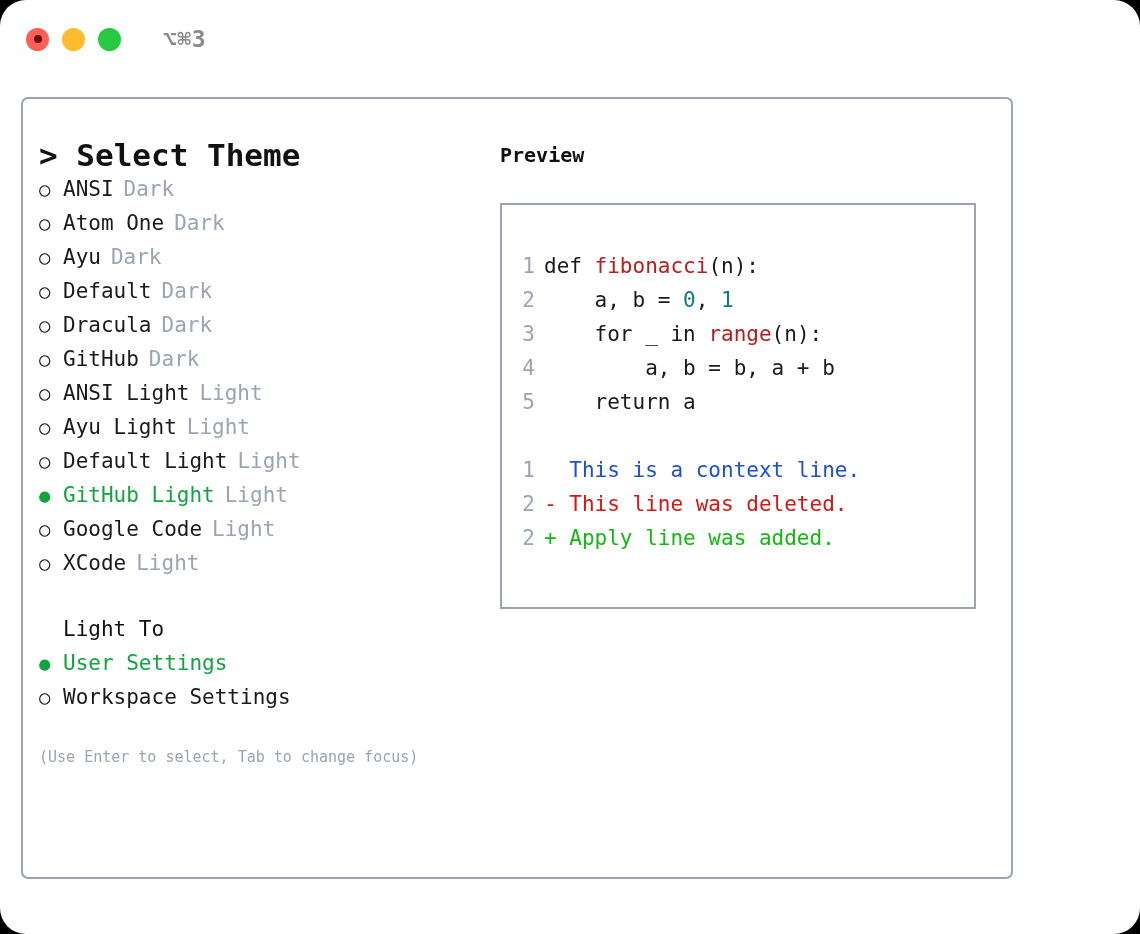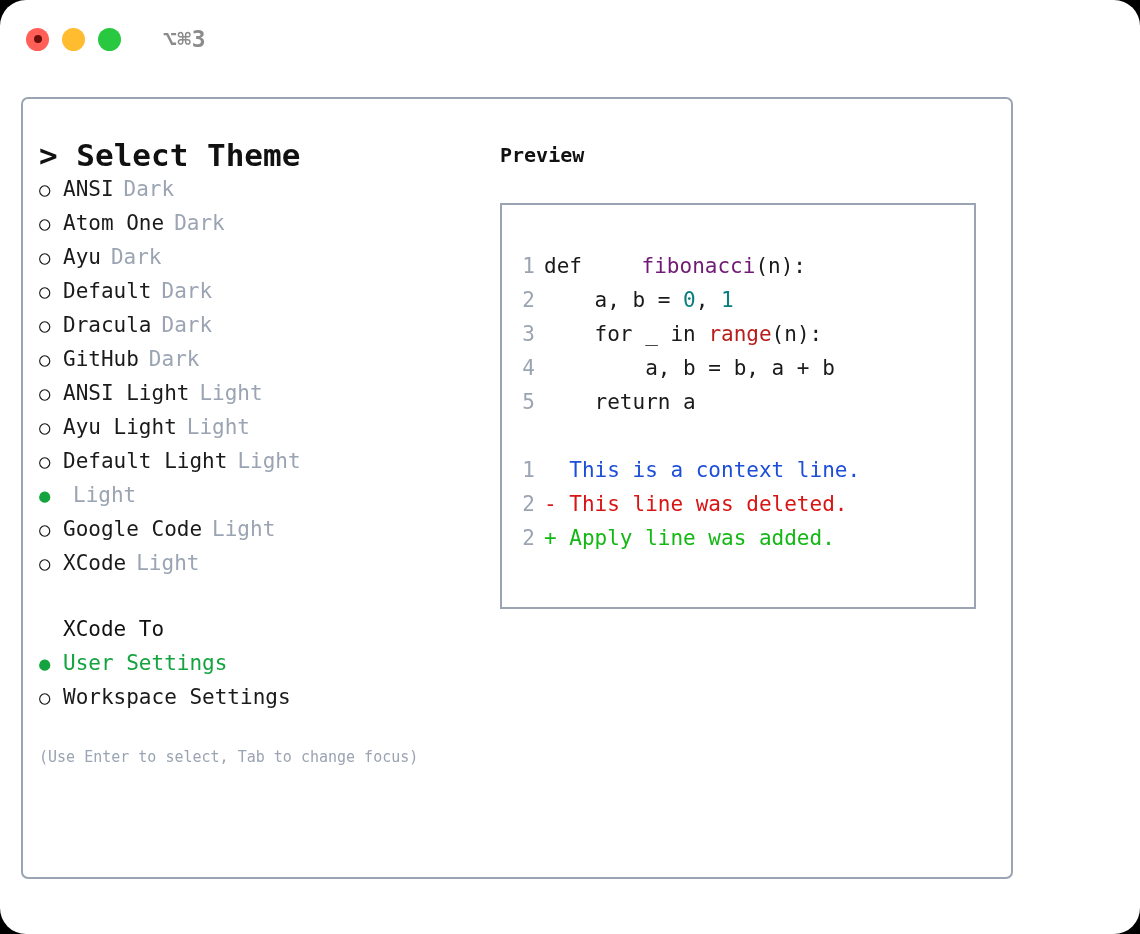--- a/index.html
+++ b/index.html
@@ -163,21 +163,21 @@
   .ln {
     width: 42px;
     flex: none;
     text-align: right;
     color: #9aa4b2;
     padding-right: 9px;
     box-sizing: border-box;
   }
   .code-text { color: #1a1a1a; }
 
-  .tok-fn   { color: #701a75; margin-left: 47px; }
+  .tok-fn   { color: #b91c1c; }
   .tok-num  { color: #0a7d7d; }
   .tok-bi   { color: #b91c1c; }
   .tok-plain{ color: #1a1a1a; text-align: right; }
 
   .blank-line { height: 34px; }
 
   .diff-ctx { color: #1d4ed8; }
   .diff-del { color: #d81414; }
   .diff-add { color: #14b814; }
 </style>
@@ -205,28 +205,28 @@
       <div id="theme-list">
           <div class="opt-row"><span class="marker">○</span><span class="opt-label">ANSI</span><span class="opt-variant">Dark</span></div>
           <div class="opt-row"><span class="marker">○</span><span class="opt-label">Atom One</span><span class="opt-variant">Dark</span></div>
           <div class="opt-row"><span class="marker">○</span><span class="opt-label">Ayu</span><span class="opt-variant">Dark</span></div>
           <div class="opt-row"><span class="marker">○</span><span class="opt-label">Default</span><span class="opt-variant">Dark</span></div>
           <div class="opt-row"><span class="marker">○</span><span class="opt-label">Dracula</span><span class="opt-variant">Dark</span></div>
           <div class="opt-row"><span class="marker">○</span><span class="opt-label">GitHub</span><span class="opt-variant">Dark</span></div>
           <div class="opt-row"><span class="marker">○</span><span class="opt-label">ANSI Light</span><span class="opt-variant">Light</span></div>
           <div class="opt-row"><span class="marker">○</span><span class="opt-label">Ayu Light</span><span class="opt-variant">Light</span></div>
           <div class="opt-row"><span class="marker">○</span><span class="opt-label">Default Light</span><span class="opt-variant">Light</span></div>
-          <div class="opt-row selected"><span class="marker on">●</span><span class="opt-variant">Light</span></div>
+          <div class="opt-row selected"><span class="marker on">●</span><span class="opt-label">GitHub Light</span><span class="opt-variant">Light</span></div>
           <div class="opt-row"><span class="marker">○</span><span class="opt-label">Google Code</span><span class="opt-variant">Light</span></div>
           <div class="opt-row"><span class="marker">○</span><span class="opt-label">XCode</span><span class="opt-variant">Light</span></div>
         </div>
 
       <div class="spacer-lg"></div>
 
-      <div class="apply-head">XCode To</div>
+      <div class="apply-head">Light To</div>
       <div id="apply-list">
           <div class="opt-row selected"><span class="marker on">●</span><span class="opt-label">User Settings</span></div>
           <div class="opt-row"><span class="marker">○</span><span class="opt-label">Workspace Settings</span></div>
         </div>
 
       <div class="spacer-md"></div>
 
       <div class="hint">(Use Enter to select, Tab to change focus)</div>
     </div>
 

